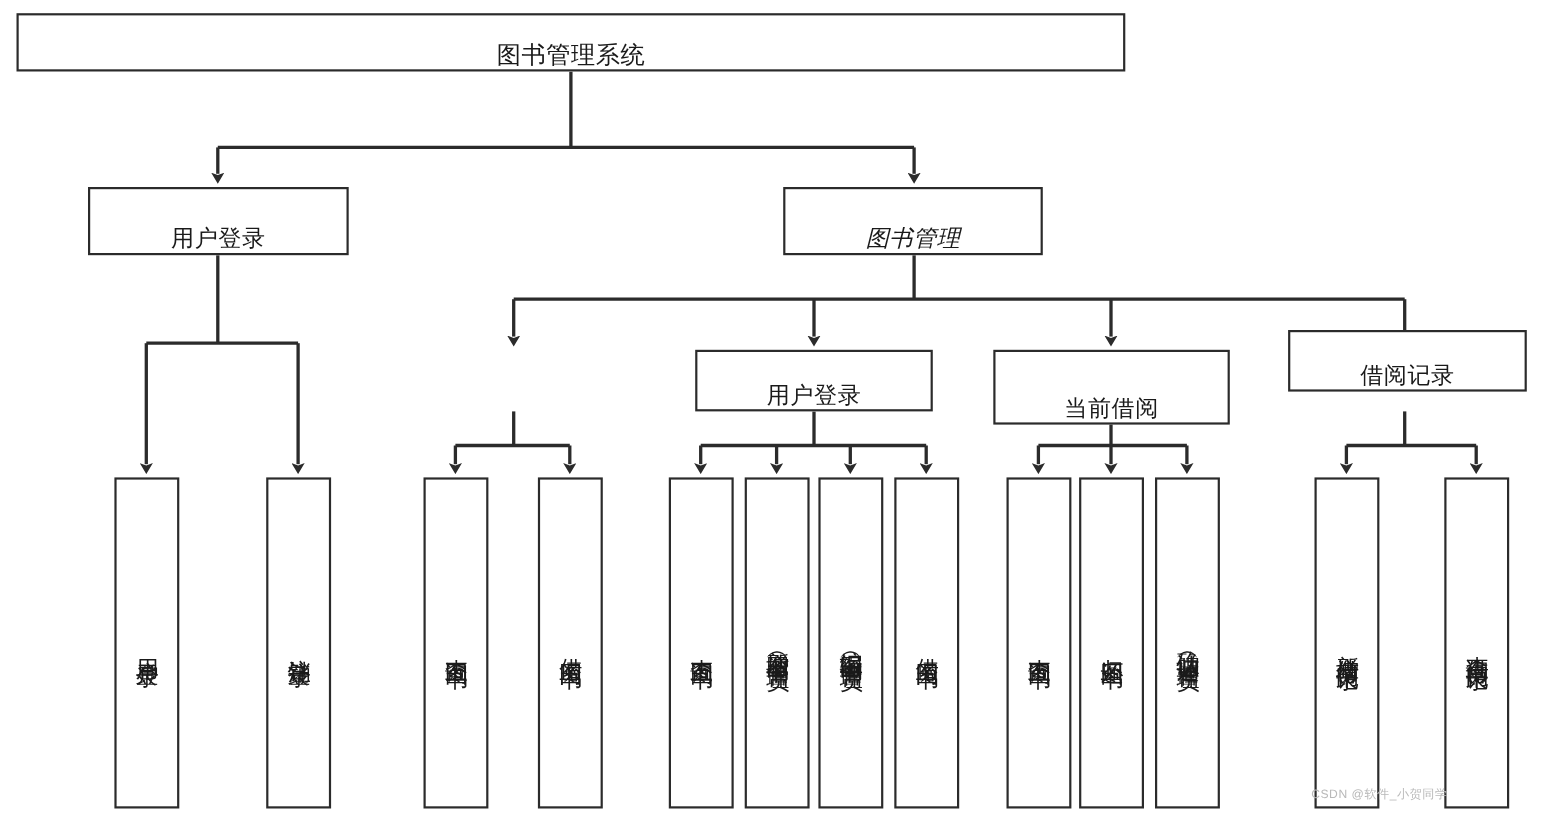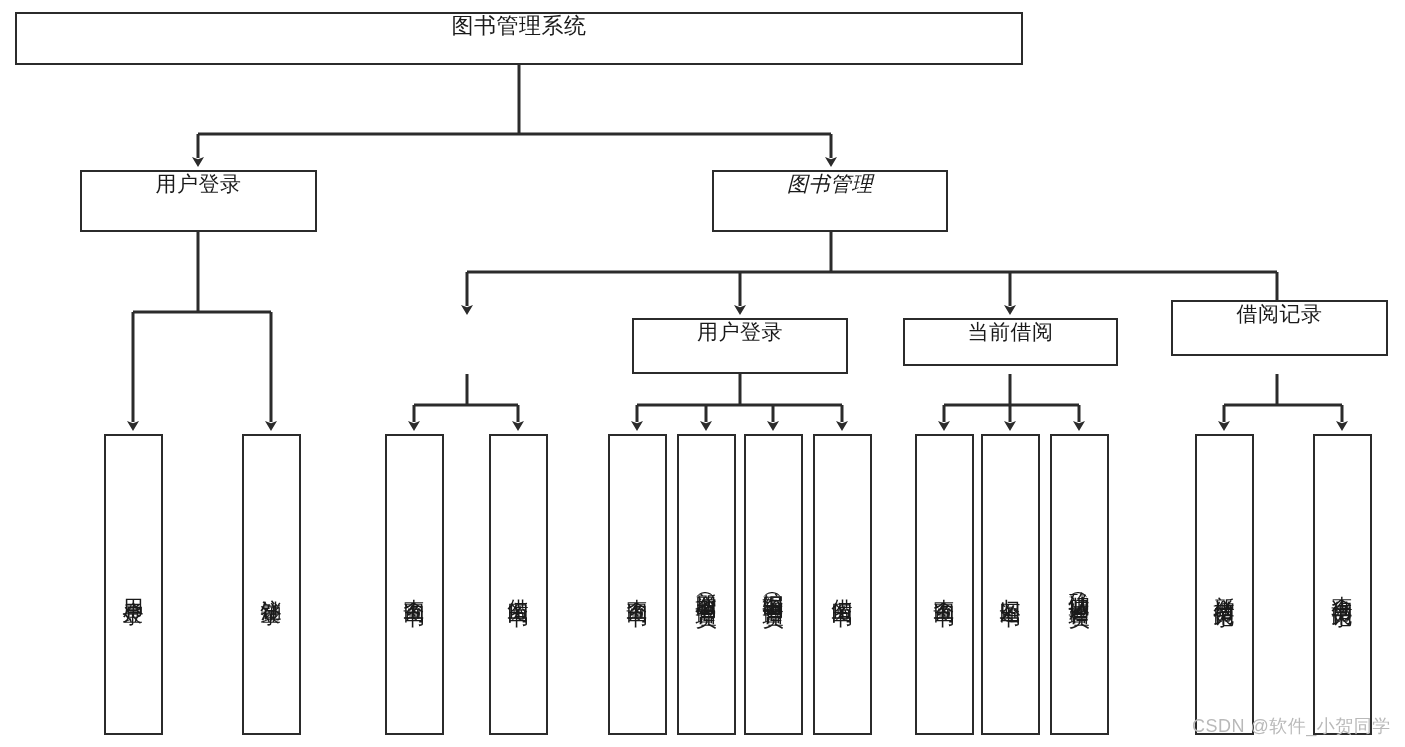--- a/index.html
+++ b/index.html
@@ -24,21 +24,21 @@
     width: 1405px;
     height: 747px;
     pointer-events: none;
   }
   .node {
     position: absolute;
     box-sizing: border-box;
     border: 2.5px solid #2b2b2b;
     background: #ffffff;
     display: flex;
-    align-items: flex-start;
+    align-items: flex-end;
     justify-content: center;
     overflow: hidden;
   }
   .node .label {
     color: #1a1a1a;
     line-height: 1.12;
     text-align: center;
     white-space: pre;
   }
   .node.horiz .label {
@@ -55,21 +55,21 @@
   }
   .node.vert .label {
     writing-mode: vertical-rl;
     text-orientation: upright;
     font-size: 21px;
     letter-spacing: 2.5px;
     line-height: 1;
   }
   .watermark {
     position: absolute;
-    font-size: 18px;
+    font-size: 11px;
     color: #b9b9b9;
     white-space: nowrap;
     letter-spacing: 0.5px;
   }
 </style>
 </head>
 <body>
 
 <div id="diagram-root">
 
@@ -130,21 +130,21 @@
   <div class="node horiz" style="left:80px; top:170px; width:237px; height:62px;">
     <span class="label">用户登录</span>
   </div>
   <div class="node horiz" style="left:712px; top:170px; width:236px; height:62px;font-style:italic;">
     <span class="label">图书管理</span>
   </div>
 
   <div class="node horiz" style="left:632px; top:318px; width:216px; height:56px;">
     <span class="label">用户登录</span>
   </div>
-  <div class="node horiz" style="left:903px; top:318px; width:215px; height:48px;">
+  <div class="node horiz" style="left:903px; top:318px; width:215px; height:68px;">
     <span class="label">当前借阅</span>
   </div>
   <div class="node horiz" style="left:1171px; top:300px; width:217px; height:56px;">
     <span class="label">借阅记录</span>
   </div>
 
   <div class="node vert" style="left:104px; top:434px; width:59px; height:301px;">
     <span class="label">用户登录</span>
   </div>
   <div class="node vert" style="left:242px; top:434px; width:59px; height:301px;">

